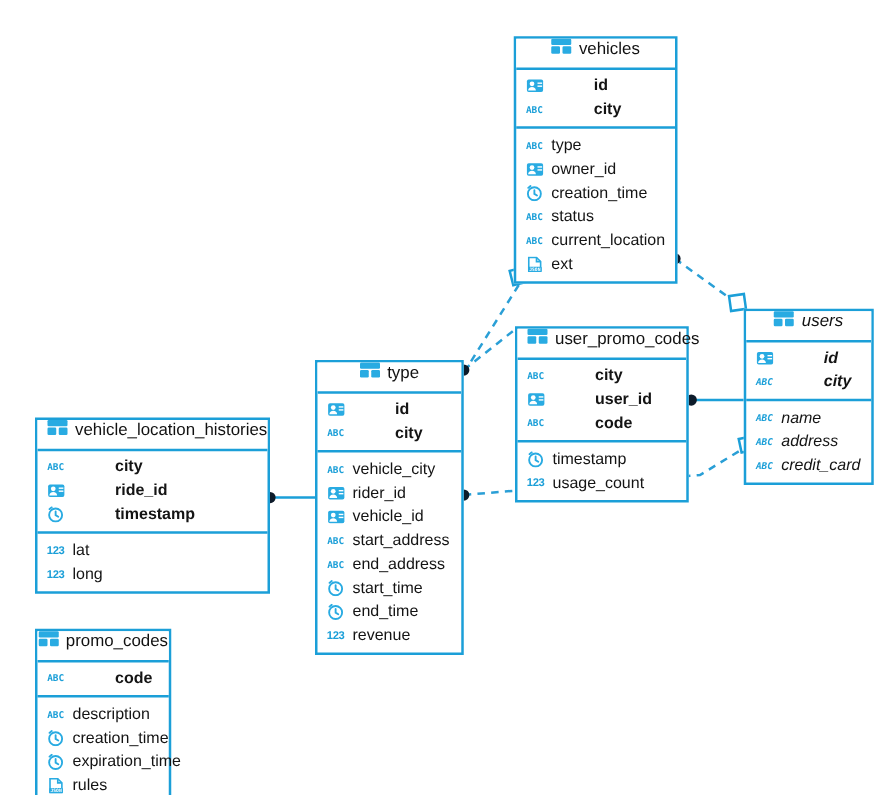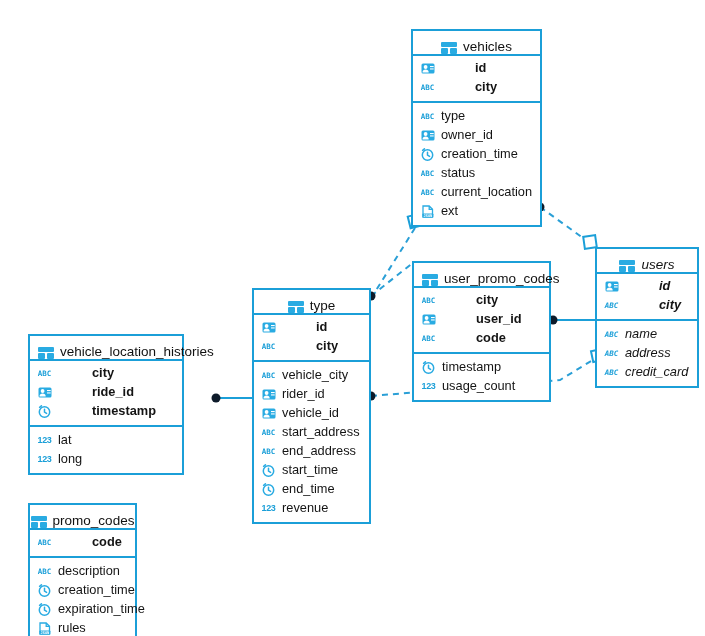--- a/index.html
+++ b/index.html
@@ -15,21 +15,21 @@
   svg#wires{position:absolute;left:0;top:0;width:705px;height:636px;pointer-events:none;}
 
   .table{
     position:absolute;
     box-sizing:border-box;
     background:#ffffff;
     border:2px solid #1b9fd8;
     z-index:5;
   }
   .thead{
-    display:flex;align-items:flex-end;justify-content:center;
+    display:flex;align-items:flex-start;justify-content:center;
     gap:6px;
     height:25px;
     padding:0 8px;
     box-sizing:border-box;
     border-bottom:2px solid #1b9fd8;
     background:#ffffff;
   }
   .thead.left{justify-content:flex-start;}
   .ttitle{
     font-size:13.5px;color:#111111;white-space:nowrap;letter-spacing:0px;
@@ -364,21 +364,21 @@
         </span>
         <span class="cname">end_time</span>
       </div>
       <div class="col">
         <span class="ico ico-123">123</span>
         <span class="cname">revenue</span>
       </div>
     </div>
   </div>
 
-  <div class="table" style="left:28px;top:334px;width:156px;">
+  <div class="table" style="left:28px;top:334px;width:188px;">
     <div class="thead left">
       <span class="gridicon">
         <span class="bar"></span>
           <span class="c c1"></span>
           <span class="c c2"></span>
       </span>
       <span class="ttitle">vehicle_location_histories</span>
     </div>
     <div class="pkblock">
       <div class="col pk">

